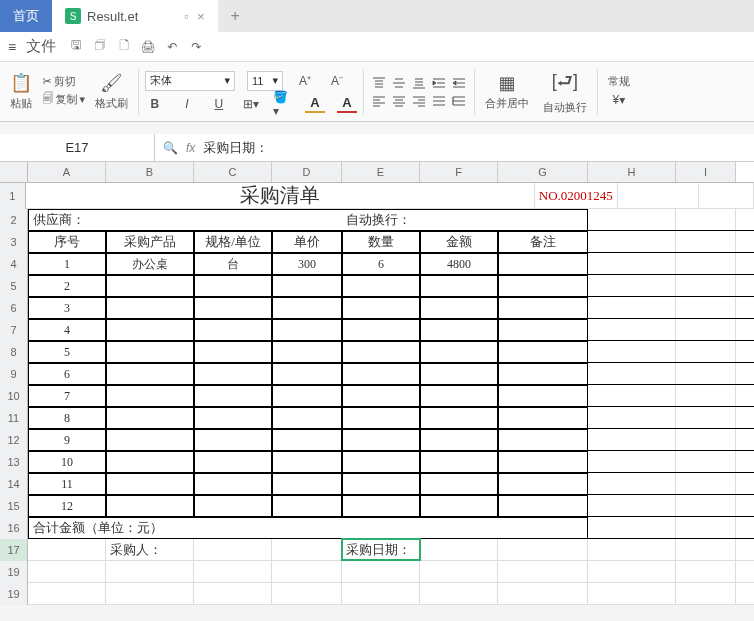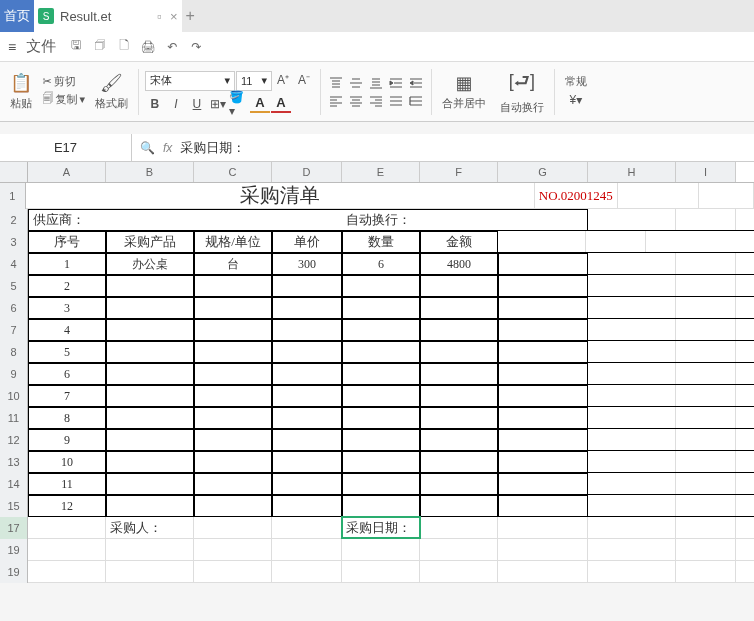--- a/index.html
+++ b/index.html
@@ -1,18 +1,18 @@
 <!DOCTYPE html>
 <html><head>
 <meta charset="utf-8">
 <style>
 *{box-sizing:border-box;margin:0;padding:0;font-family:"Microsoft YaHei",Arial,sans-serif}
 body{background:#f5f5f5;width:754px;height:621px;overflow:hidden;font-size:12px;color:#333}
 .app-tabs{display:flex;background:#e8e8e8;height:32px;align-items:stretch}
-.atab{display:flex;align-items:center;padding:0 4px;font-size:13px;gap:6px;color:#555;cursor:pointer}
+.atab{display:flex;align-items:center;padding:0 13px;font-size:13px;gap:6px;color:#555;cursor:pointer}
 .atab.home{background:#4a7ac7;color:#fff}
 .atab.doc{background:#fff}
 .sico{width:16px;height:16px;background:#2aad6f;color:#fff;display:flex;align-items:center;justify-content:center;font-size:10px;border-radius:2px}
 .tabx{margin-left:40px;color:#999;display:flex;gap:8px}
 .atab.plus{color:#888;font-size:16px}
 .toolbar1{display:flex;background:#fff;height:30px;align-items:center;padding:0 8px;border-bottom:1px solid #ddd}
 .hamb{font-size:14px;margin-right:4px;color:#555}
 .tbtn{padding:2px 6px;color:#555;font-size:15px;cursor:pointer}
 .qat{display:flex;gap:4px;margin-left:4px}
 .qat span{width:20px;height:20px;display:flex;align-items:center;justify-content:center;color:#666;cursor:pointer}
@@ -21,34 +21,34 @@
 .mtab.act{background:#2aad6f;color:#fff}
 .ribbon{display:flex;background:#fafafa;height:60px;border-bottom:1px solid #ccc;align-items:center;padding:2px 6px;gap:6px}
 .rgrp{display:flex;flex-direction:column;gap:2px;align-items:center;padding:0 4px}
 .rgrp.big{height:54px;justify-content:center}
 .rlbl{font-size:11px;color:#555}
 .ricon{font-size:18px;color:#555;display:flex;align-items:center;justify-content:center}
 .divv{width:1px;height:46px;background:#ddd}
 .clip{display:flex;flex-direction:column;gap:1px;font-size:11px;color:#555}
 .clip div{display:flex;align-items:center;gap:2px;cursor:pointer}
 .fontbox{display:flex;flex-direction:column;gap:4px}
-.frow{display:flex;gap:1px;align-items:flex-start}
+.frow{display:flex;gap:12px;align-items:center}
 .fsel{border:1px solid #ccc;padding:1px 4px;font-size:11px;background:#fff;height:20px;display:flex;align-items:center;cursor:pointer}
 .fsel.name{width:90px}
 .fsel.size{width:36px}
 .ic{width:20px;height:18px;display:flex;align-items:center;justify-content:center;font-size:12px;color:#555;cursor:pointer}
 .ic.a1{color:#333;font-weight:bold;border-bottom:2px solid #d93;font-size:13px}
 .ic.a2{color:#333;font-weight:bold;border-bottom:2px solid #c33;font-size:13px}
 .align{display:flex;flex-direction:column;gap:2px}
 .arow{display:flex;gap:2px}
 .aic{width:18px;height:16px;display:flex;align-items:center;justify-content:center;cursor:pointer}
 .aic svg{width:14px;height:12px}
 .spacer{height:12px}
 .namebar{display:flex;background:#fff;height:28px;align-items:center;border-bottom:1px solid #ccc}
-.namebox{width:132px;border-right:1px solid #ccc;padding:0 8px;display:flex;align-items:center;justify-content:center;height:100%;font-size:13px}
+.namebox{width:155px;border-right:1px solid #ccc;padding:0 8px;display:flex;align-items:center;justify-content:center;height:100%;font-size:13px}
 .fxarea{display:flex;align-items:center;gap:8px;padding:0 8px;flex:1}
 .fxic{color:#888;cursor:pointer}
 .fxval{font-size:13px}
 .sheet{background:#fff;position:relative}
 .cols{display:flex;border-bottom:1px solid #bbb}
 .rowh,.colh{background:#eef0f2;color:#666;font-size:11px;display:flex;align-items:center;justify-content:center}
 .corner{width:28px;height:20px;border-right:1px solid #bbb;background:#eef0f2}
 .colh{height:20px;border-right:1px solid #ccc}
 .cA{width:78px}.cB{width:88px}.cC{width:78px}.cD{width:70px}.cE{width:78px}.cF{width:78px}.cG{width:90px}.cH{width:88px}.cI{width:60px}
 .rows{display:flex;flex-direction:column}
@@ -256,20 +256,21 @@
         <div class="cell cI"></div>
     </div>
     <div class="row rn tbord">
       <div class="rowh">3</div>
       <div class="cell b cA hdr">序号</div>
       <div class="cell b cB hdr">采购产品</div>
       <div class="cell b cC hdr">规格/单位</div>
       <div class="cell b cD hdr">单价</div>
       <div class="cell b cE hdr">数量</div>
       <div class="cell b cF hdr">金额</div>
+      <div class="cell b cG hdr">备注</div>
       <div class="cell cH"></div>
         <div class="cell cI"></div>
     </div>
     <div class="row rn tbord">
         <div class="rowh">4</div>
         <div class="cell b cA num">1</div>
         <div class="cell b cB num">办公桌</div>
         <div class="cell b cC num">台</div>
         <div class="cell b cD num">300</div>
         <div class="cell b cE num">6</div>
@@ -403,20 +404,26 @@
         <div class="cell b cA num">12</div>
         <div class="cell b cB num"></div>
         <div class="cell b cC num"></div>
         <div class="cell b cD num"></div>
         <div class="cell b cE num"></div>
         <div class="cell b cF num"></div>
         <div class="cell b cG"></div>
         <div class="cell cH"></div>
         <div class="cell cI"></div>
       </div>
+    <div class="row rn tbord">
+      <div class="rowh">16</div>
+      <div class="cell b lfam" style="width:560px">合计金额（单位：元）</div>
+      <div class="cell cH"></div>
+        <div class="cell cI"></div>
+    </div>
     <div class="row rn">
       <div class="rowh rowsel">17</div>
       <div class="cell cA"></div>
       <div class="cell cB lfam">采购人：</div>
       <div class="cell cC"></div>
       <div class="cell cD"></div>
       <div class="cell cE sel lfam">采购日期：</div>
       <div class="cell cF"></div>
       <div class="cell cG"></div>
       <div class="cell cH"></div>

